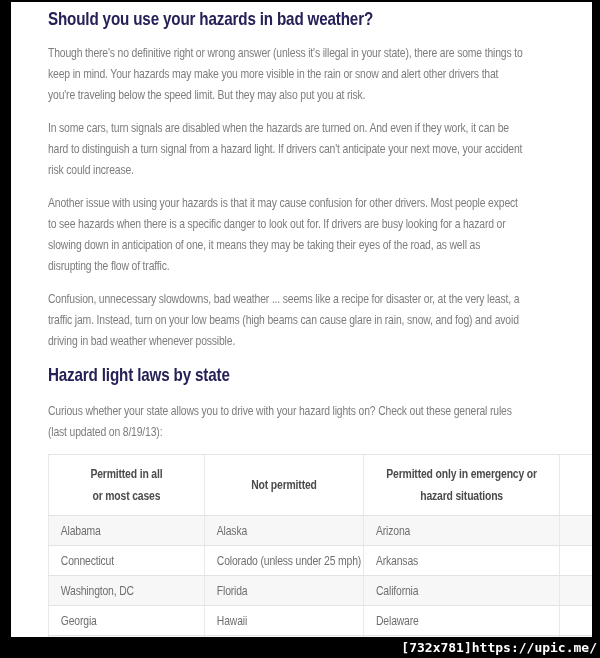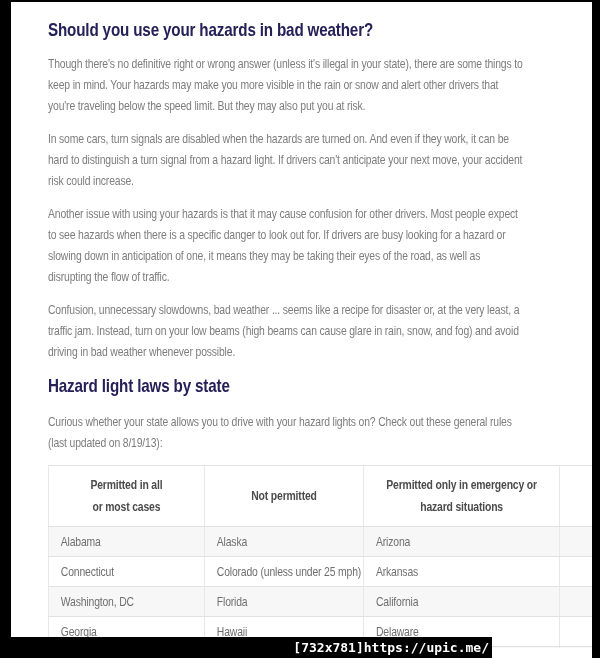--- a/index.html
+++ b/index.html
@@ -8,32 +8,32 @@
     background:#ffffff;
     font-family:"Liberation Sans","DejaVu Sans",sans-serif;
   }
   
   .strip{position:absolute;background:#000;z-index:6;}
   .strip-top{left:0;top:0;width:600px;height:2px;}
   .strip-left{left:0;top:0;width:11px;height:658px;}
   .strip-right{left:592px;top:0;width:8px;height:658px;}
   
   .bottom-bar{
-    position:absolute;left:0;top:637px;width:492px;height:21px;
+    position:absolute;left:0;top:637px;width:600px;height:21px;
     background:#000;z-index:7;
     display:flex;align-items:flex-end;justify-content:flex-end;
   }
   .watermark{
     color:#ffffff;font-family:"DejaVu Sans Mono",monospace;
     font-size:13px;font-weight:bold;padding-right:3px;letter-spacing:0px;
     line-height:21px;white-space:nowrap;
   }
   
   .content{
-    position:absolute;left:48px;top:18px;width:544px;height:630px;
+    position:absolute;left:48px;top:7px;width:544px;height:630px;
     overflow:hidden;z-index:1;
   }
   .squeeze{
     transform:scaleX(0.8);transform-origin:0 0;width:680px;
   }
   h1,h2{
     margin:0;color:#252057;font-size:19px;line-height:23px;
     font-weight:bold;letter-spacing:-0.2px;white-space:nowrap;
   }
   h1{margin-bottom:12px;}

